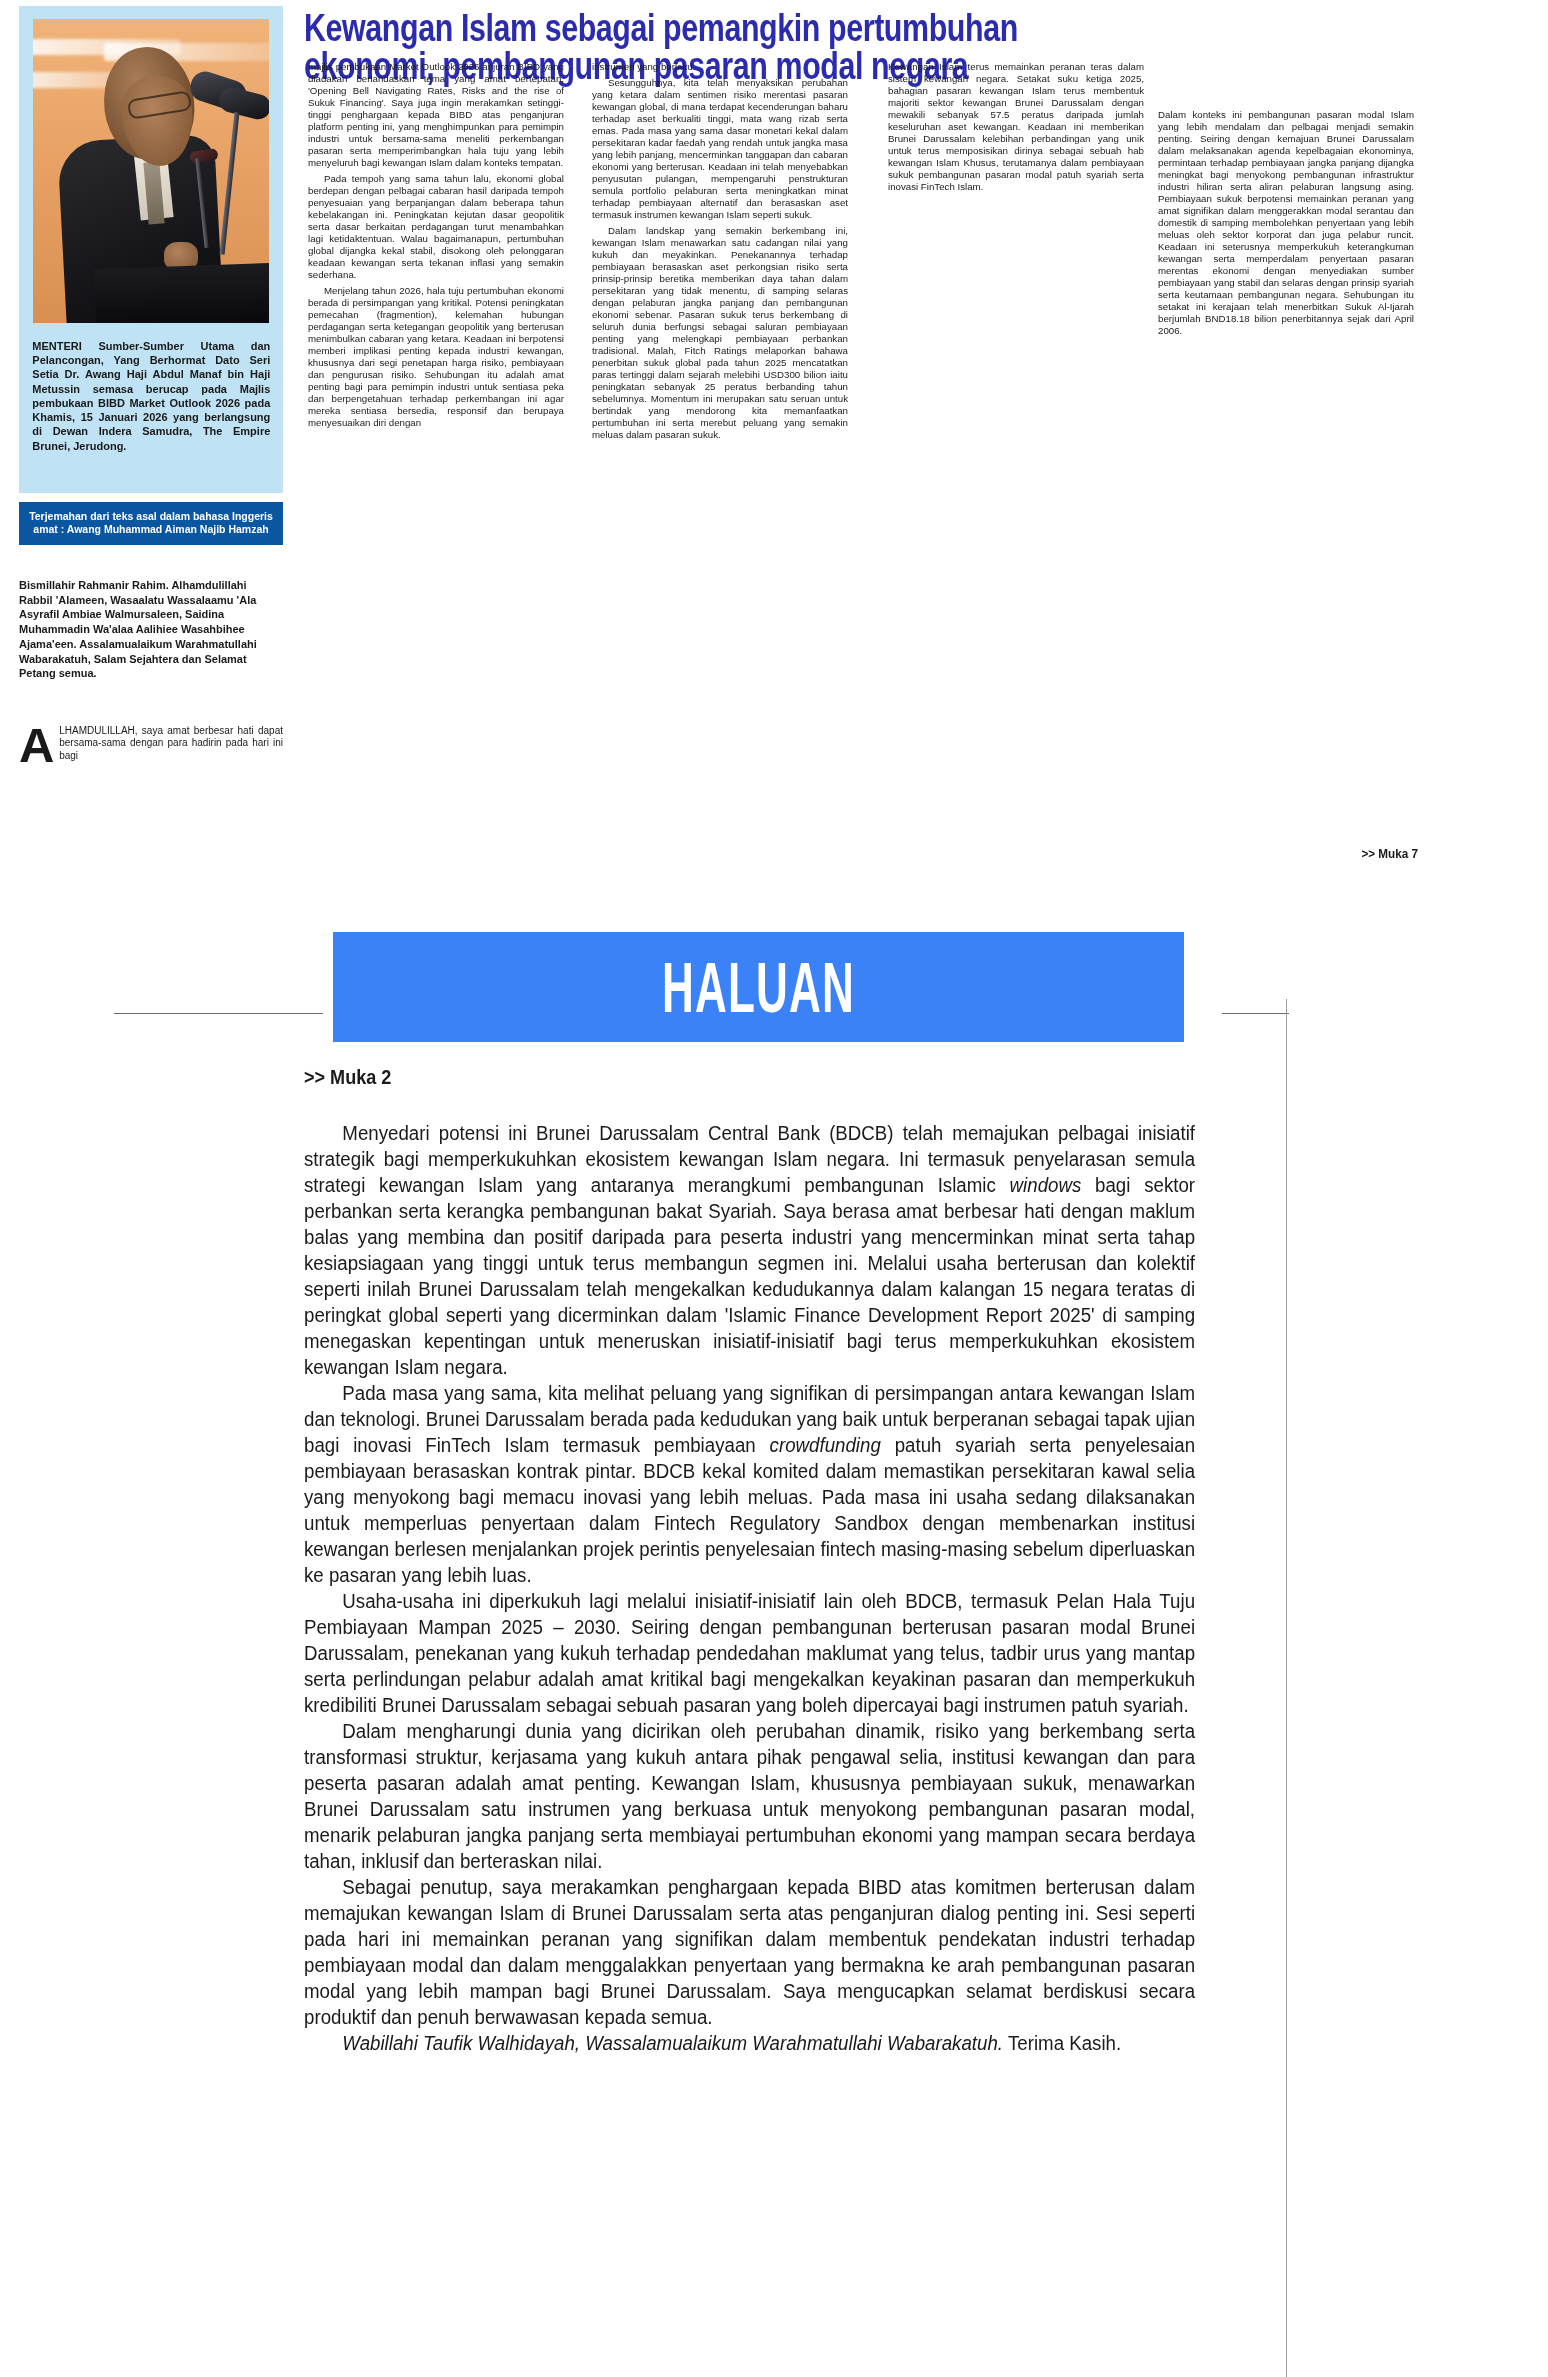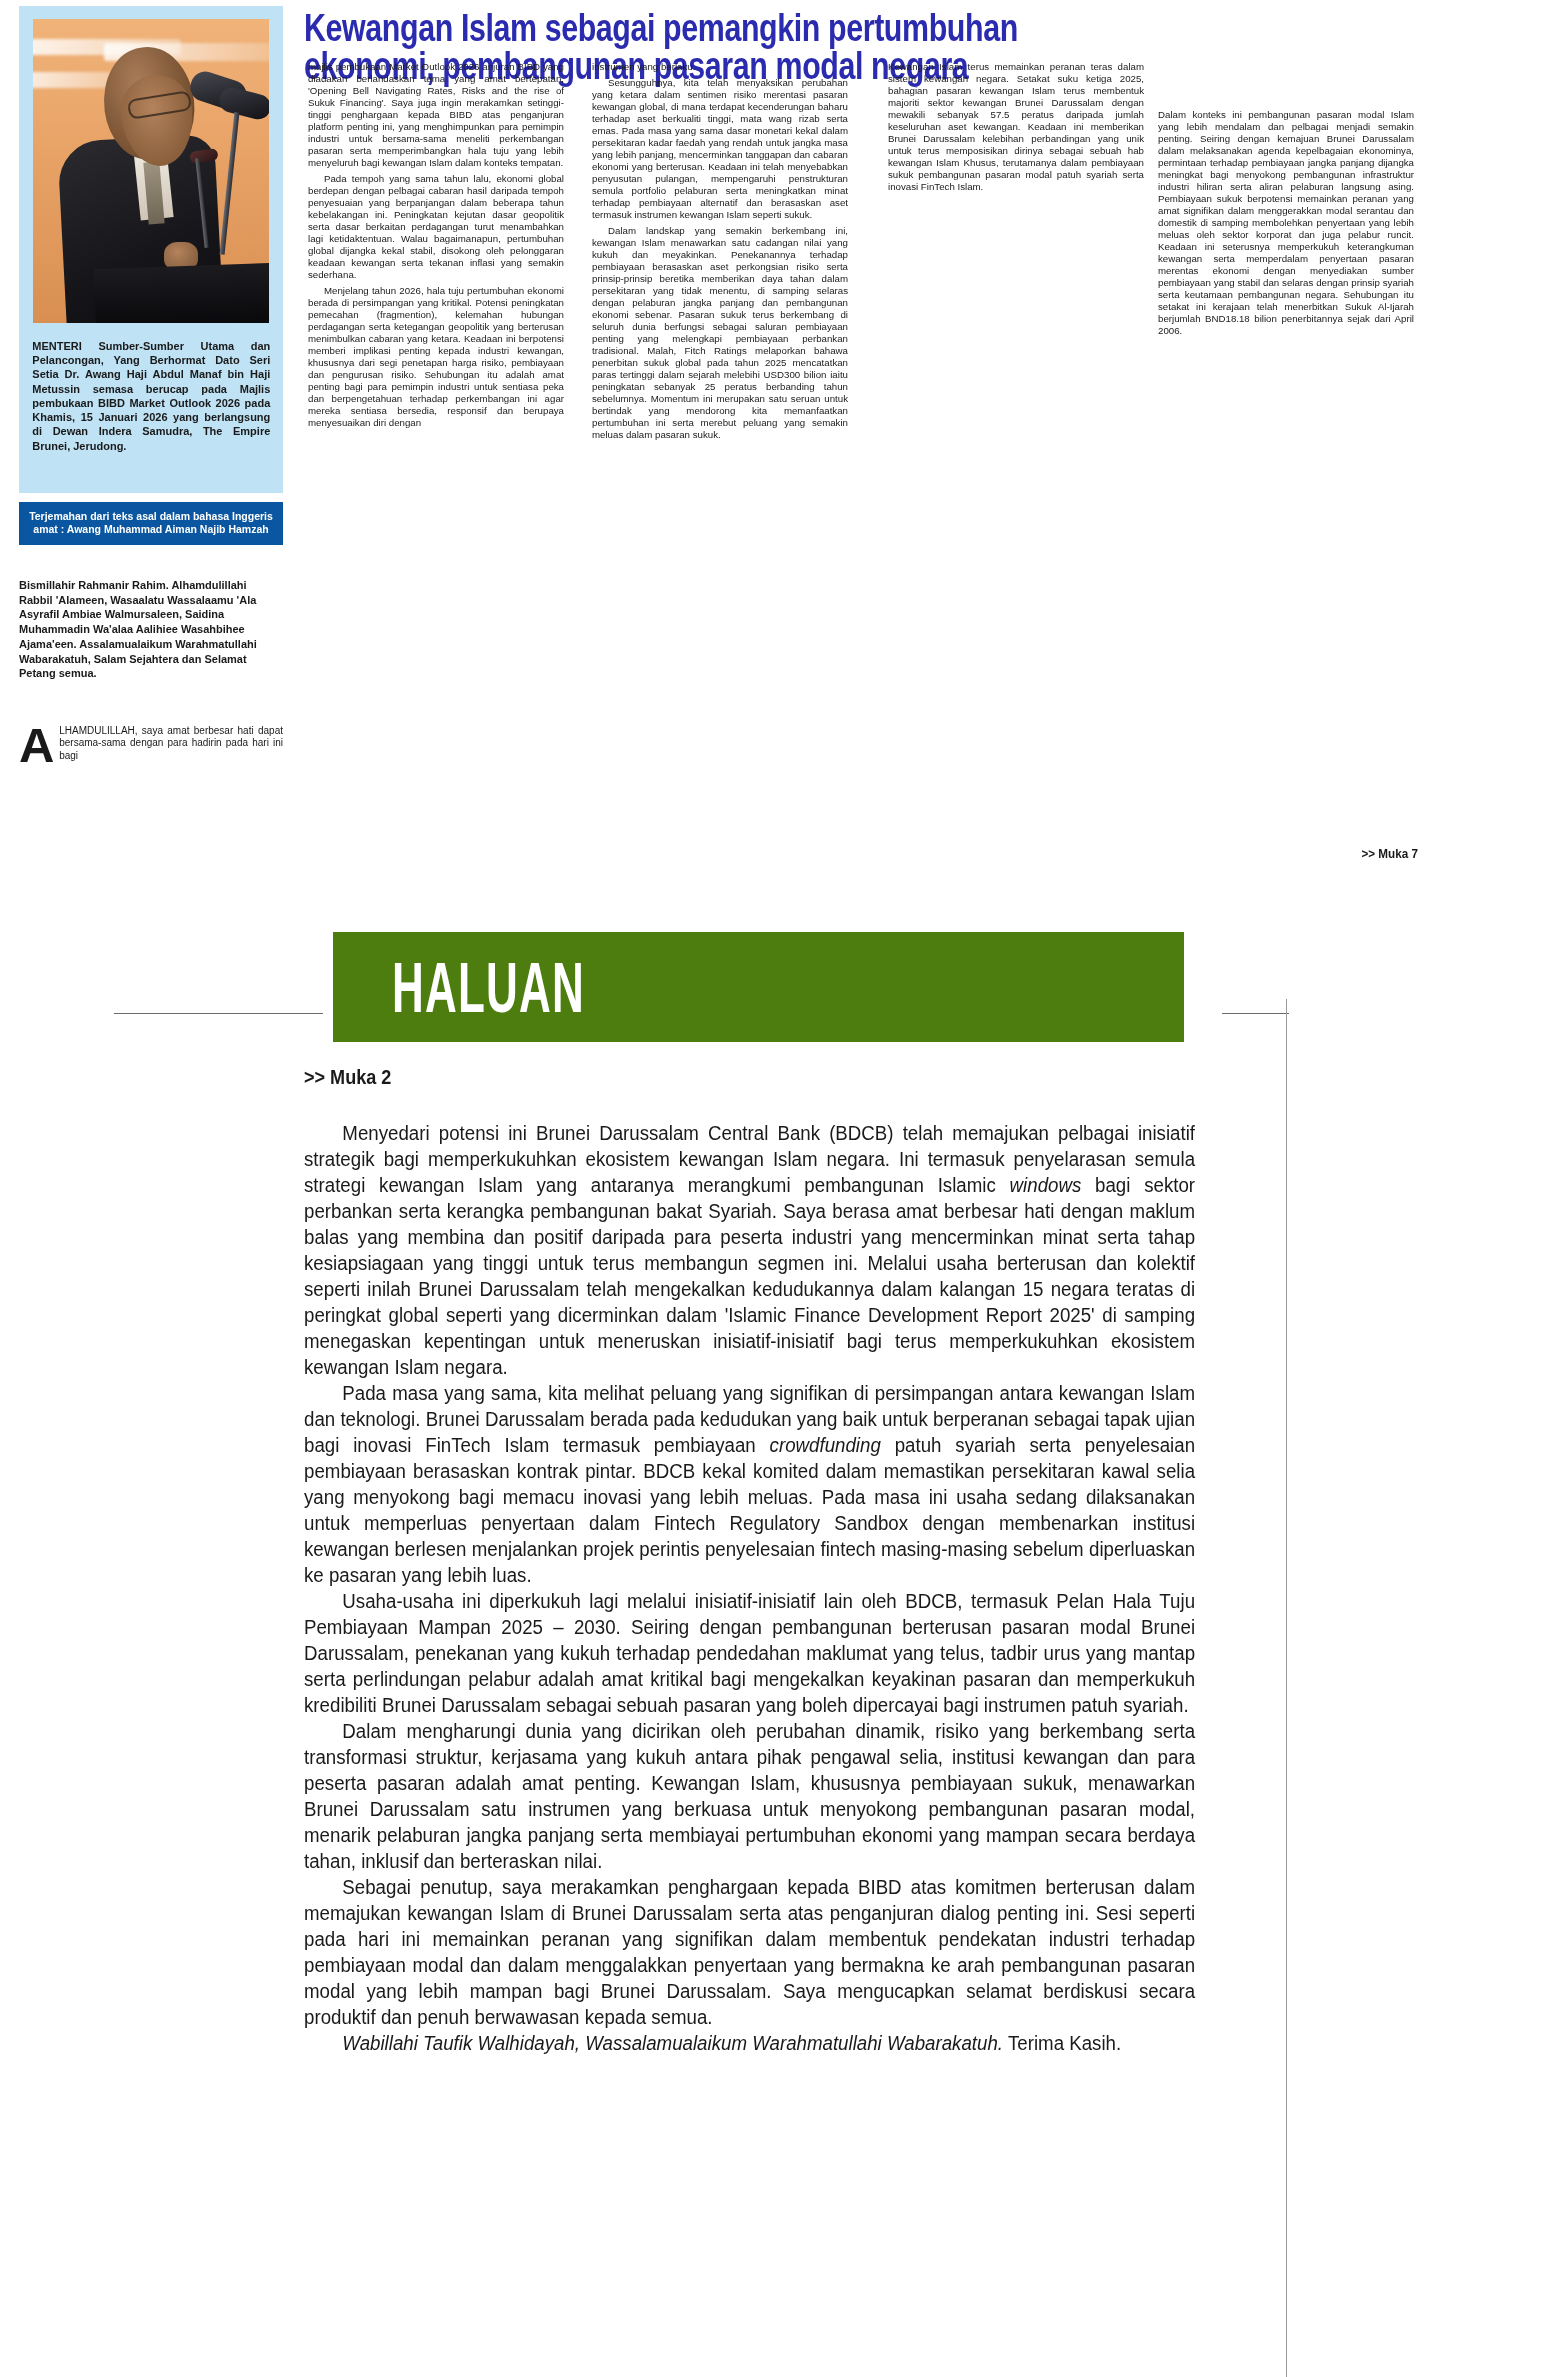--- a/index.html
+++ b/index.html
@@ -126,22 +126,22 @@
     text-align:right;font-weight:bold;font-size:13.3px;
     transform:scaleX(.88);transform-origin:right top;
   }
 
   
   #haluan-wrap{position:absolute;left:0;top:932px;width:1548px;height:119px;}
   #rule-left{position:absolute;left:114px;top:81px;width:209px;height:1.4px;background:#6b6b6b;}
   #rule-right{position:absolute;left:1222px;top:81px;width:67px;height:1.4px;background:#6b6b6b;}
   #haluan-bar{
     position:absolute;left:333px;top:0px;width:851px;height:110px;
-    background:#4d7c0f;
-    display:flex;align-items:center;
+    background:#3b82f6;
+    display:flex;align-items:center;justify-content:center;
   }
   #haluan-text{
     color:#ffffff;font-weight:bold;font-size:71px;line-height:71px;
     letter-spacing:1.9px;transform:scaleX(.62);transform-origin:center;
     font-family:"Liberation Sans",sans-serif;
   }
 
   
   #vrule{position:absolute;left:1286px;top:999px;width:1.4px;height:2026px;background:#9a9a9a;}
 

